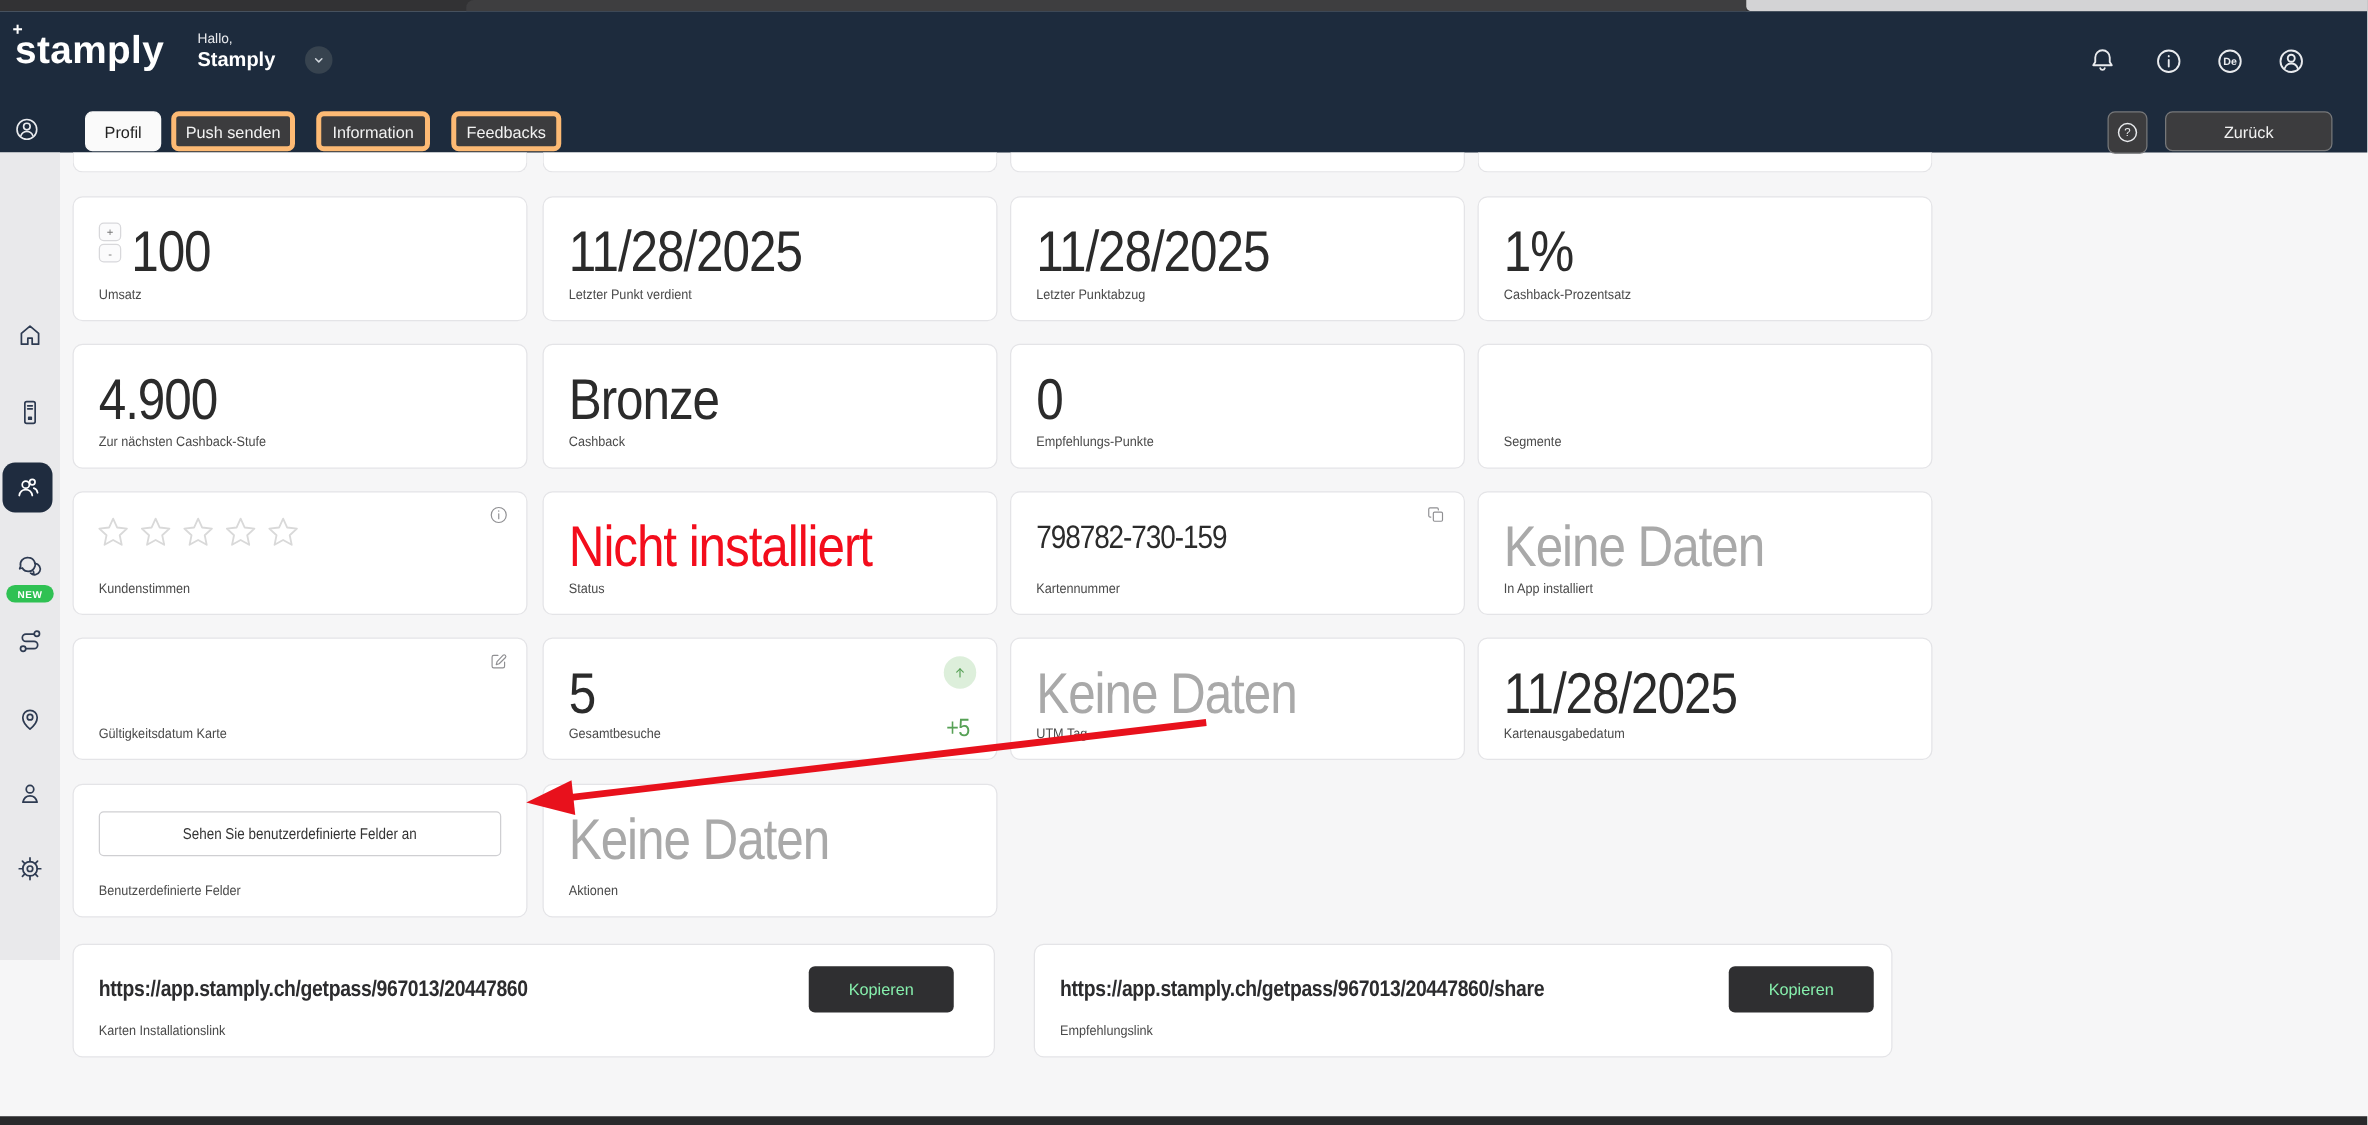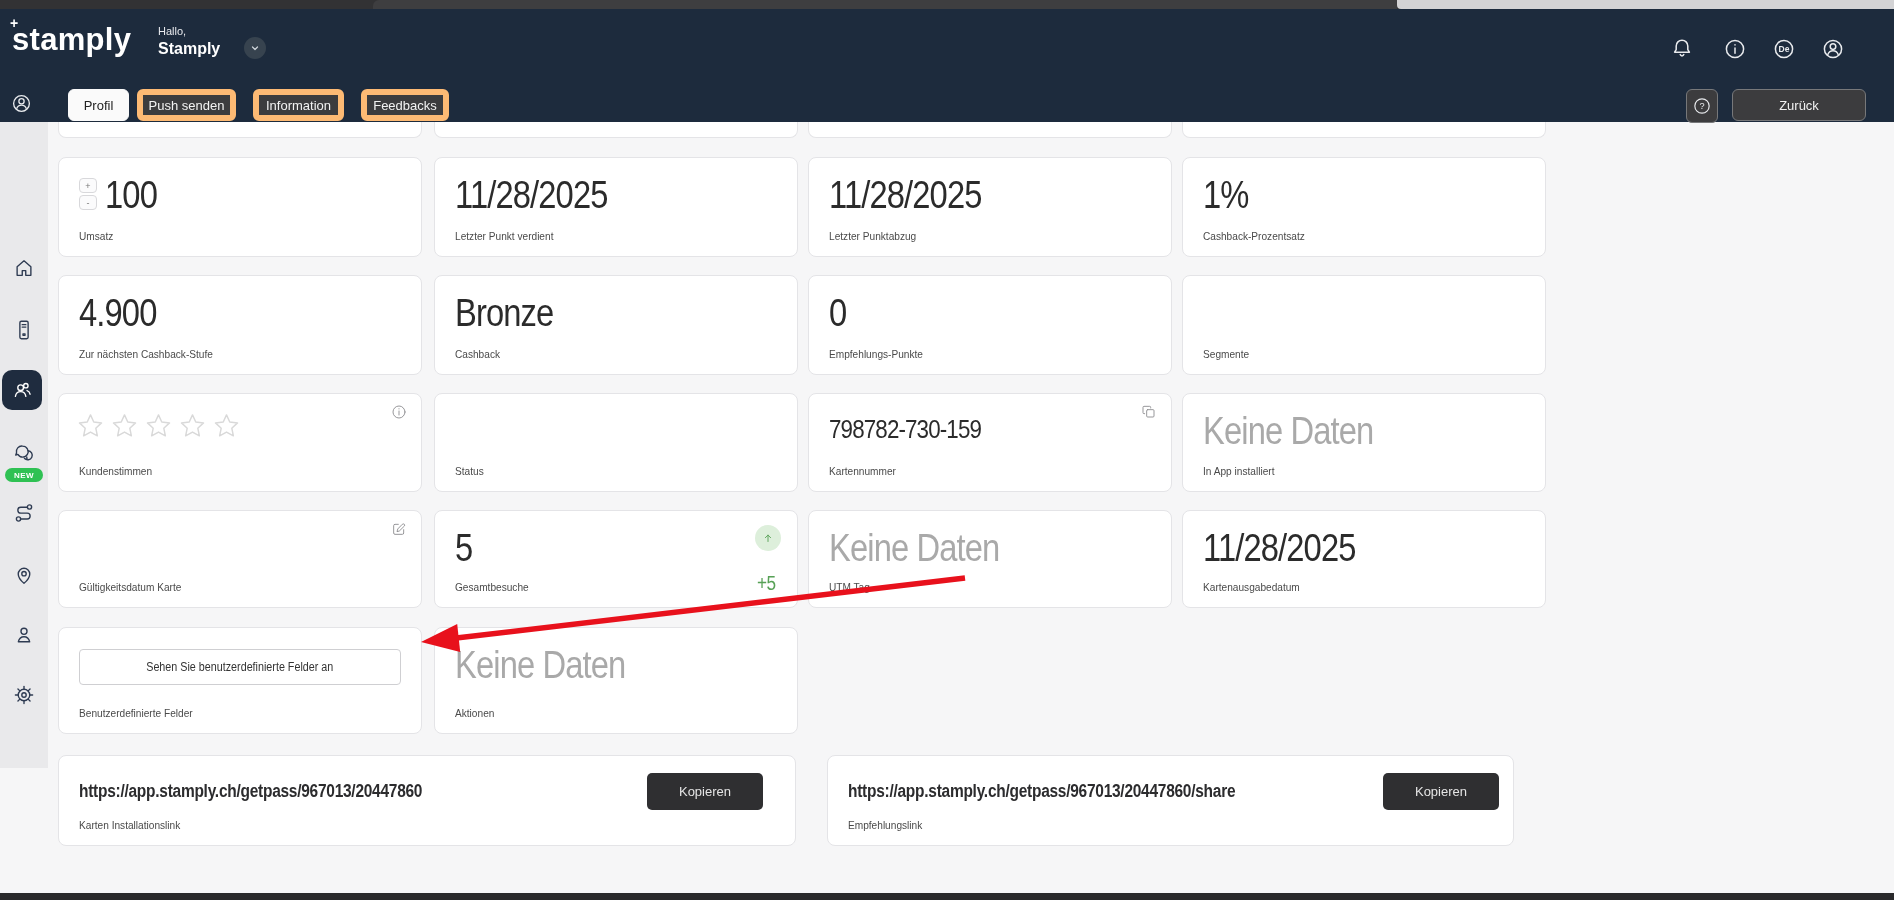--- a/index.html
+++ b/index.html
@@ -17,21 +17,21 @@
   .greet{position:absolute;left:158px;top:16px;color:#fff;}
   .greet .hallo{font-size:11px;color:#e8eaee;}
   .greet .name{font-size:16px;font-weight:700;margin-top:3px;}
   .chev-btn{position:absolute;left:244px;top:28px;width:22px;height:22px;border-radius:50%;
             background:#37434f;display:flex;align-items:center;justify-content:center;cursor:pointer;}
   .hicon{position:absolute;top:28px;width:24px;height:24px;cursor:pointer;}
   .hicon svg{width:24px;height:24px;stroke:#e9ebee;fill:none;stroke-width:1.5;stroke-linecap:round;stroke-linejoin:round;}
   .hicon text{fill:#e9ebee;stroke:none;font-family:"Liberation Sans",sans-serif;}
   .tab{position:absolute;top:80px;height:32px;border-radius:6px;font-size:13px;
        display:flex;align-items:center;justify-content:center;cursor:pointer;box-sizing:border-box;}
-  .tab.dark{background:#3c3c3e;border:6px solid #fdba74;color:#f2f2f2;}
+  .tab.dark{background:#3c3c3e;border:4px solid #fdba74;color:#f2f2f2;}
   .tab.active{background:#fafafa;border:1px solid #fafafa;color:#222;}
   .helpbtn{position:absolute;left:1686px;top:80px;width:30px;height:32px;background:#3c3c3e;
            border:1px solid #77787a;border-radius:6px;display:flex;align-items:center;justify-content:center;cursor:pointer;}
   .helpbtn svg{width:20px;height:20px;stroke:#e9ebee;fill:none;stroke-width:1.4;}
   .helpbtn text{fill:#e9ebee;stroke:none;font-size:11px;font-family:"Liberation Sans",sans-serif;}
   .backbtn{position:absolute;left:1732px;top:80px;width:134px;height:32px;background:#3c3c3e;
            border:1px solid #77787a;border-radius:6px;color:#f2f2f2;font-size:13px;
            display:flex;align-items:center;justify-content:center;cursor:pointer;box-sizing:border-box;}
   .avatar-h{position:absolute;left:11px;top:84px;width:21px;height:21px;}
   .avatar-h svg{width:21px;height:21px;stroke:#e9ebee;fill:none;stroke-width:1.5;}
@@ -41,21 +41,21 @@
   .sb-item svg{width:22px;height:22px;stroke:#2e3b52;fill:none;stroke-width:1.5;stroke-linecap:round;stroke-linejoin:round;}
   .sb-active{position:absolute;left:2px;width:40px;height:40px;background:#1f2c3f;border-radius:10px;
              display:flex;align-items:center;justify-content:center;cursor:pointer;}
   .sb-active svg{width:22px;height:22px;stroke:#ffffff;fill:none;stroke-width:1.5;stroke-linecap:round;stroke-linejoin:round;}
   .newbadge{position:absolute;left:5px;top:346px;width:38px;height:14px;background:#2fc153;border-radius:7px;
             color:#fff;font-size:8px;font-weight:700;display:flex;align-items:center;justify-content:center;letter-spacing:.5px;}
   
   .card{position:absolute;background:#fff;border:1px solid #e4e4e7;border-radius:8px;box-sizing:border-box;}
   .card-partial{position:absolute;background:#fff;border:1px solid #e4e4e7;border-top:none;
                 border-radius:0 0 8px 8px;box-sizing:border-box;height:16px;top:122px;width:364px;}
-  .val{position:absolute;left:20px;top:16px;font-size:38px;color:#2b2b2b;letter-spacing:-1px;white-space:nowrap;}
+  .val{position:absolute;left:20px;top:16px;font-size:46px;color:#2b2b2b;letter-spacing:-1px;white-space:nowrap;}
   .val.mid{font-size:26px;top:20px;}
   .val.red{color:#f30d1c;}
   .val.muted{color:#a9a9a9;}
   .cond{display:inline-block;transform:scaleX(.86);transform-origin:0 50%;}
   .lbl{position:absolute;left:20px;bottom:14px;font-size:11px;color:#4a4a4a;white-space:nowrap;}
   .lbl span{display:inline-block;transform:scaleX(.92);transform-origin:0 50%;}
   .stepper{position:absolute;left:20px;top:20px;width:18px;}
   .stepper div{width:18px;height:15px;border:1px solid #d8d8db;border-radius:4px;background:#fbfbfc;
                color:#777;font-size:9px;display:flex;align-items:center;justify-content:center;
                box-sizing:border-box;margin-bottom:2px;cursor:pointer;}
@@ -64,21 +64,21 @@
   .corner-ic svg{width:16px;height:16px;stroke:#8f8f92;fill:none;stroke-width:1.4;stroke-linecap:round;stroke-linejoin:round;}
   .stars{position:absolute;left:18px;top:18px;display:flex;gap:7px;}
   .stars svg{width:27px;height:27px;stroke:#d9d9d9;fill:none;stroke-width:1.3;stroke-linejoin:round;}
   .trend-circ{position:absolute;right:16px;top:14px;width:26px;height:26px;border-radius:50%;background:#ddefdb;
               display:flex;align-items:center;justify-content:center;}
   .trend-circ svg{width:14px;height:14px;stroke:#57a156;fill:none;stroke-width:1.6;stroke-linecap:round;stroke-linejoin:round;}
   .trend-val{position:absolute;right:18px;bottom:12px;font-size:20px;color:#57a156;letter-spacing:-.5px;}
   .fields-btn{position:absolute;left:20px;top:21px;right:20px;height:34px;background:#fff;border:1px solid #cfcfd2;
               border-radius:4px;font-size:12.5px;color:#333;display:flex;align-items:center;justify-content:center;cursor:pointer;}
   .link-val{position:absolute;left:20px;top:25px;font-size:18px;font-weight:700;color:#2c2c2e;letter-spacing:-.3px;white-space:nowrap;}
-  .copybtn{position:absolute;top:17px;width:116px;height:37px;background:#2f2f31;color:#e5e5e5;font-size:13px;
+  .copybtn{position:absolute;top:17px;width:116px;height:37px;background:#2f2f31;color:#86efac;font-size:13px;
            border-radius:5px;display:flex;align-items:center;justify-content:center;cursor:pointer;}
   
   .arrow-layer{position:absolute;left:0;top:0;width:1894px;height:900px;pointer-events:none;}
 </style>
 </head>
 <body>
 
 <div class="topstrip">
   <div class="seg-mid"></div>
   <div class="seg-light"></div>
@@ -284,20 +284,21 @@
   <div class="corner-ic">
     <svg viewBox="0 0 24 24">
       <circle cx="12" cy="12" r="9"></circle>
         <line x1="12" y1="10.5" x2="12" y2="16.5"></line>
         <line x1="12" y1="7" x2="12" y2="7.4"></line>
     </svg>
   </div>
   <div class="lbl"><span>Kundenstimmen</span></div>
 </div>
 <div class="card" style="left:434px;top:393px;width:364px;height:99px;">
+  <div class="val red"><span class="cond">Nicht installiert</span></div>
   <div class="lbl"><span>Status</span></div>
 </div>
 <div class="card" style="left:808px;top:393px;width:364px;height:99px;">
   <div class="val mid"><span class="cond">798782-730-159</span></div>
   <div class="corner-ic">
     <svg viewBox="0 0 24 24">
       <rect x="8.5" y="8.5" width="11" height="11" rx="1.5"></rect>
       <path d="M5.5 14.5h-1a1.5 1.5 0 0 1-1.5-1.5V5a1.5 1.5 0 0 1 1.5-1.5H13A1.5 1.5 0 0 1 14.5 5v1"></path>
     </svg>
   </div>

